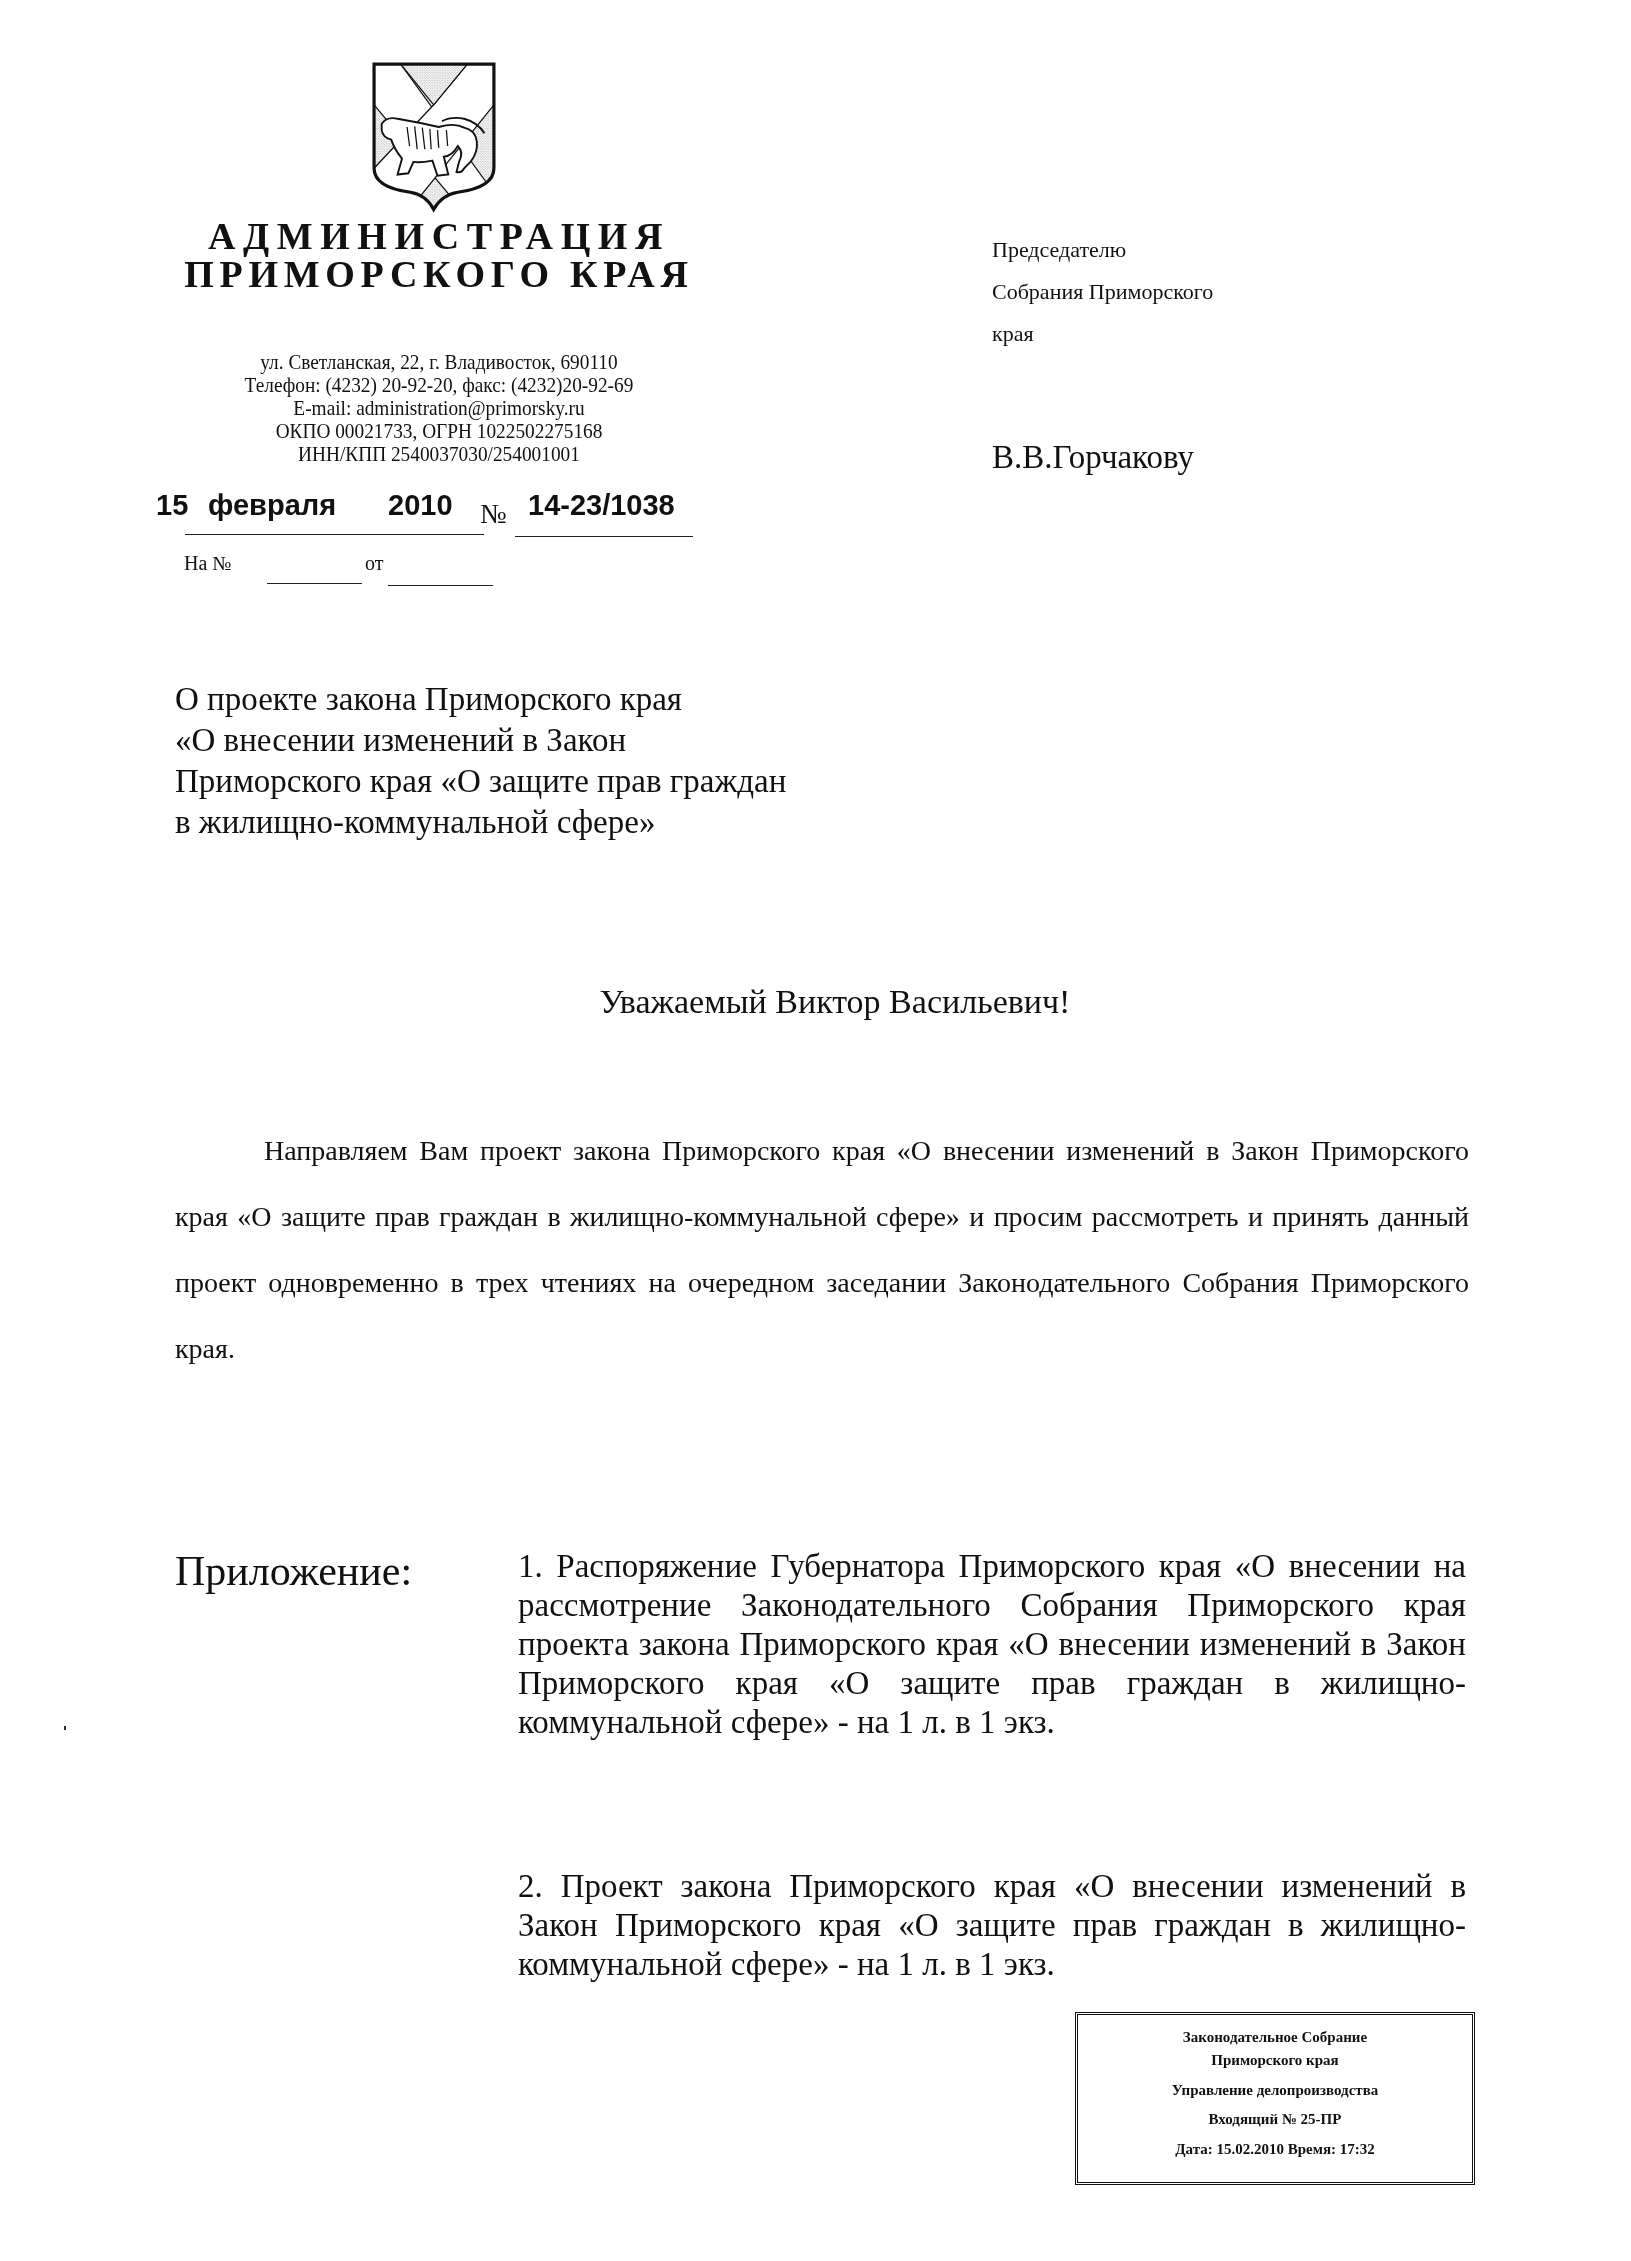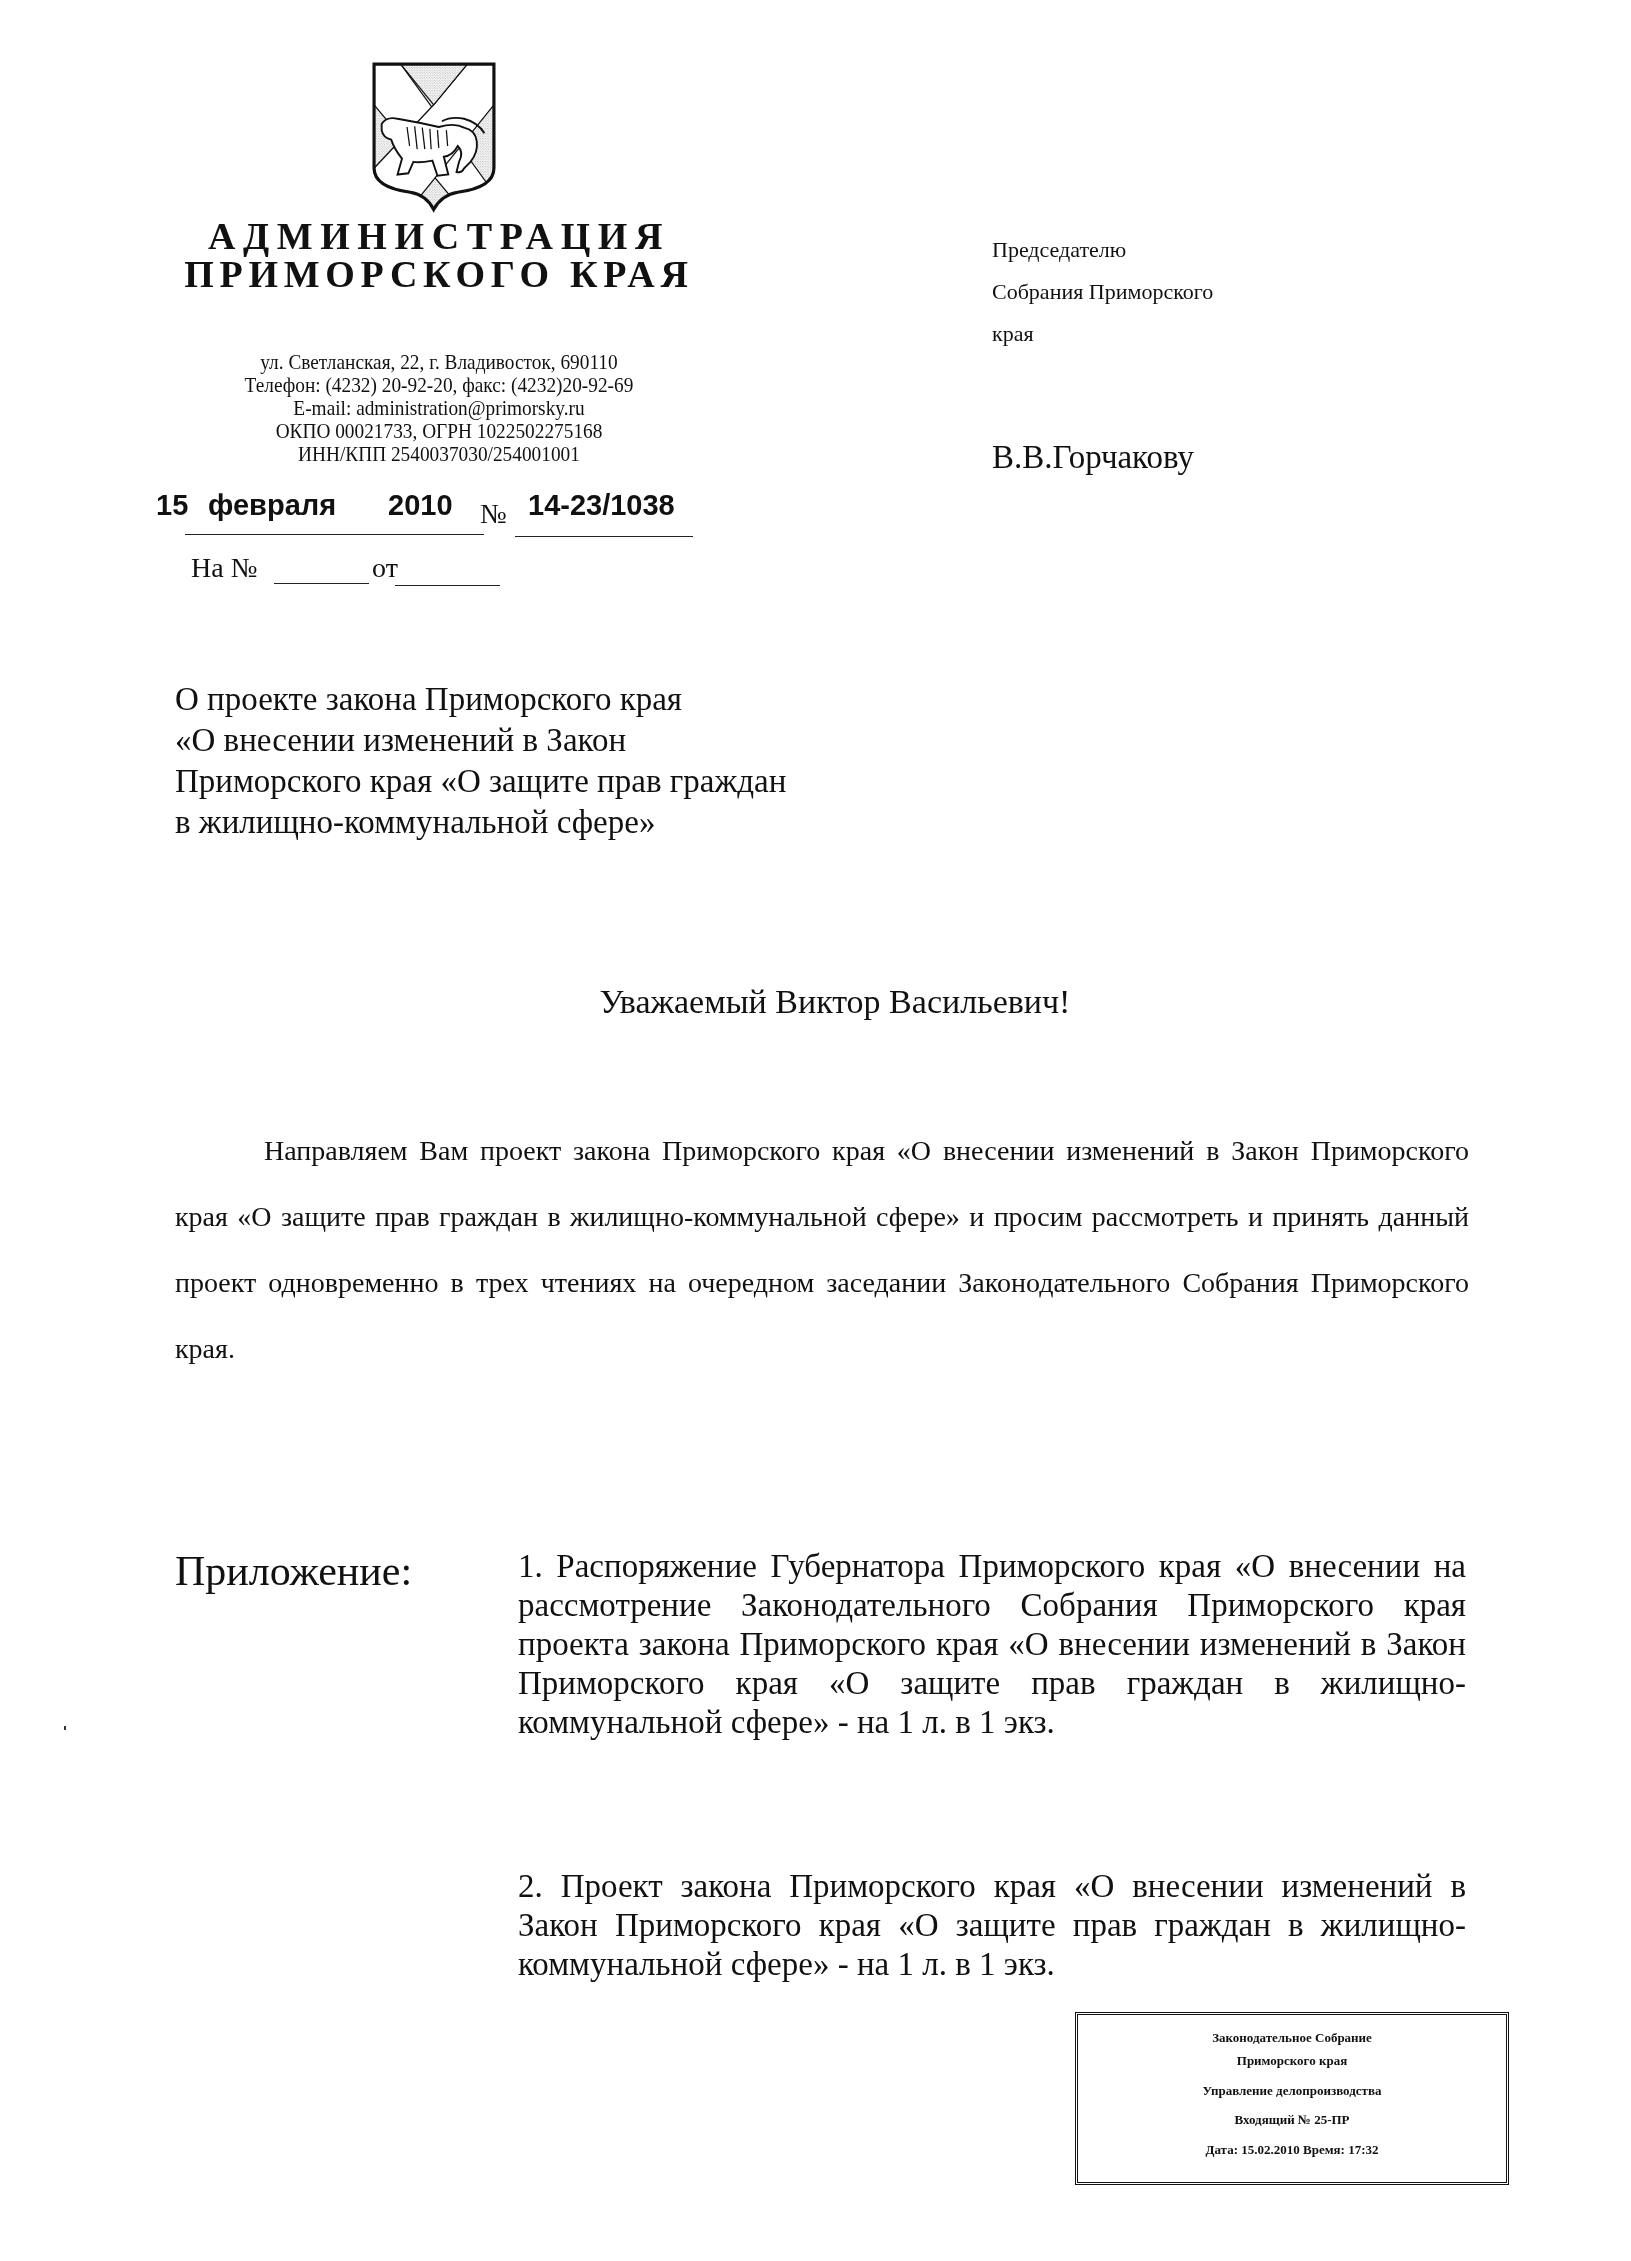--- a/index.html
+++ b/index.html
@@ -21,21 +21,21 @@
   #date-row { left: 156px; top: 489px; width: 541px; height: 51px; font-family: "Liberation Sans", sans-serif;
               font-weight: bold; font-size: 29px; }
   #date-day { position: absolute; left: 0; top: 0; }
   #date-month { position: absolute; left: 52px; top: 0; }
   #date-year { position: absolute; left: 232px; top: 0; }
   #date-underline { position: absolute; left: 29px; top: 45px; width: 299px; border-top: 1.3px solid #222; }
   #num-sign { position: absolute; left: 324px; top: 9px; font-family: "Liberation Serif", serif; font-weight: normal; font-size: 28px; }
   #reg-number { position: absolute; left: 372px; top: 0; }
   #num-underline { position: absolute; left: 359px; top: 47px; width: 178px; border-top: 1.3px solid #222; }
 
-  #ref-row { left: 191px; top: 552px; width: 496px; height: 38px; font-size: 28px; }
+  #ref-row { left: 184px; top: 552px; width: 496px; height: 38px; font-size: 20px; }
   #ref-label { position: absolute; left: 0; top: 0; }
   #ref-num-line { position: absolute; left: 83px; top: 30.5px; width: 95px; border-top: 1.3px solid #222; }
   #ref-from { position: absolute; left: 181px; top: 0; }
   #ref-date-line { position: absolute; left: 204px; top: 33px; width: 105px; border-top: 1.3px solid #222; }
 
   
   #recipient { left: 992px; top: 229px; width: 445px; font-size: 22px; line-height: 42px; }
   #recipient-name { left: 992px; top: 439px; font-size: 33px; }
 
   
@@ -48,22 +48,22 @@
   #body-para { left: 175px; top: 1118px; width: 1294px; font-size: 28px; line-height: 66px;
                text-align: justify; text-indent: 89px; }
 
   
   #appendix-label { left: 175px; top: 1547px; font-size: 42px; }
   .app-item { left: 518px; width: 948px; font-size: 33px; line-height: 39px; text-align: justify; }
   #app-item-1 { top: 1547px; }
   #app-item-2 { top: 1867px; }
 
   
-  #stamp { left: 1075px; top: 2012px; width: 434px; height: 173px; border: 3.8px double #111;
-           box-sizing: border-box; text-align: center; font-weight: bold; font-size: 13px; }
+  #stamp { left: 1075px; top: 2012px; width: 400px; height: 173px; border: 3.8px double #111;
+           box-sizing: border-box; text-align: center; font-weight: bold; font-size: 15px; }
   #stamp .line { display: block; line-height: 23px; }
   #stamp-l1 { margin-top: 11.4px; }
   #stamp-l3, #stamp-l4, #stamp-l5 { margin-top: 6.4px; }
 
   #scan-speck { left: 64px; top: 1726px; width: 1.9px; height: 3.8px; background: #333; }
 </style>
 </head>
 <body>
 
 <svg id="emblem" class="abs" viewBox="0 0 205 240">

